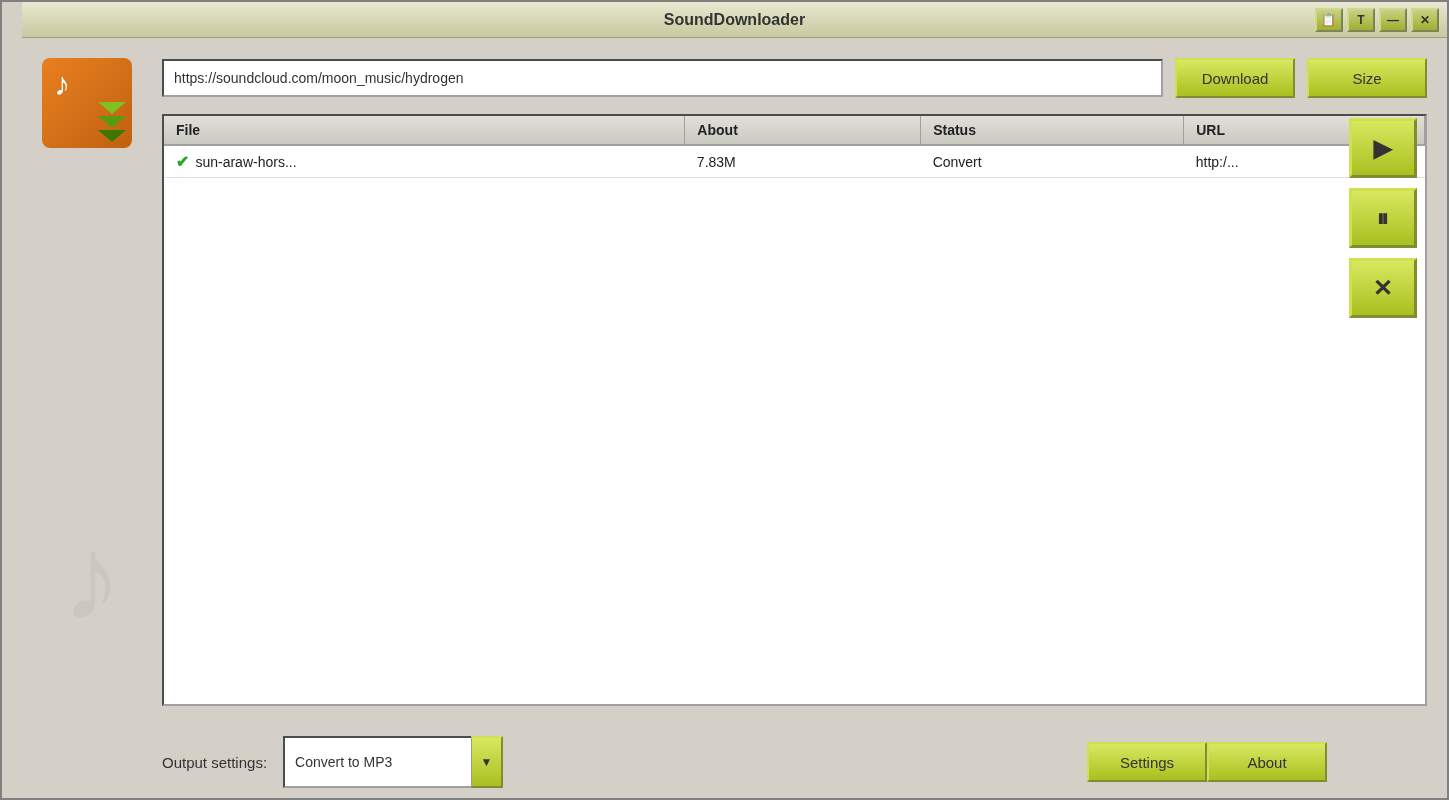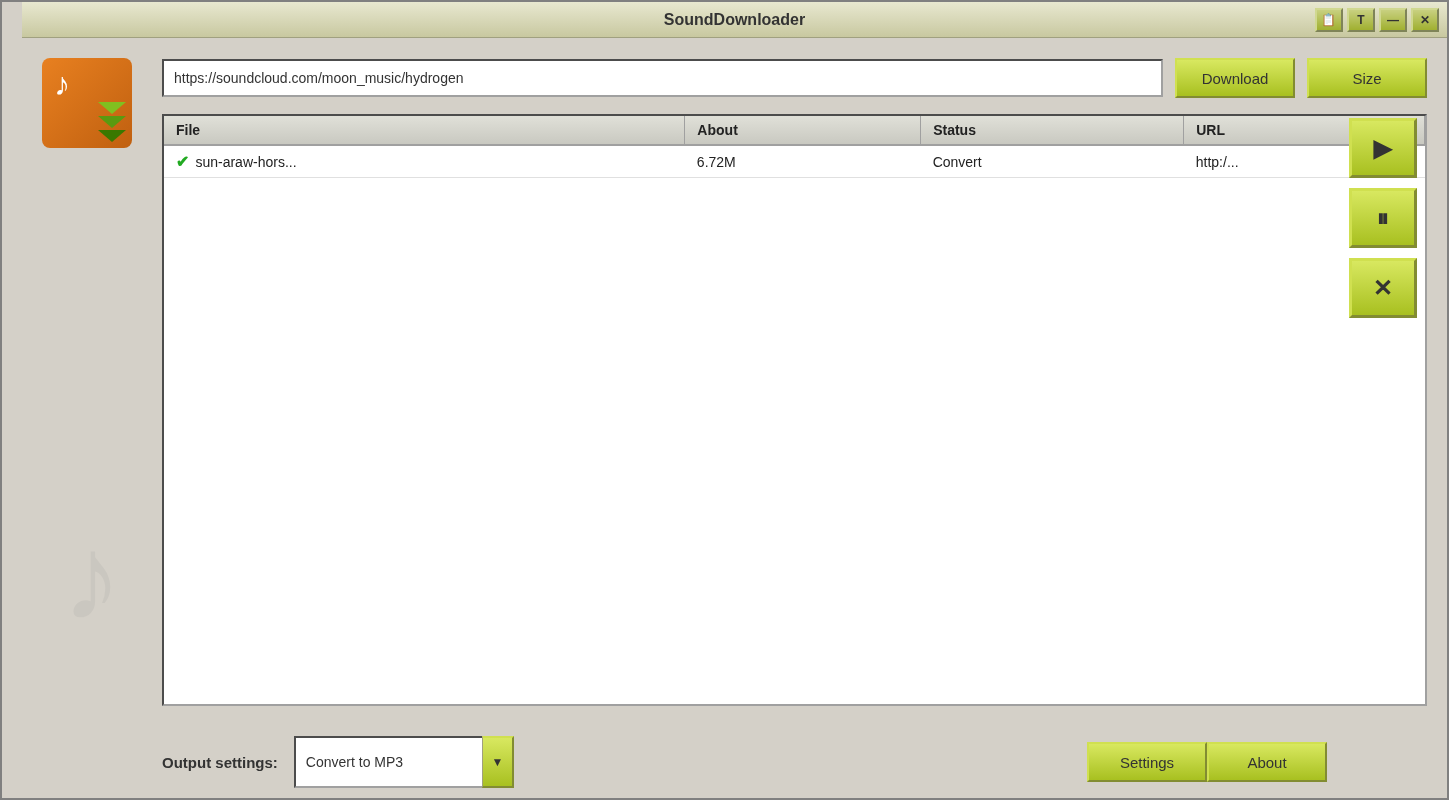--- a/index.html
+++ b/index.html
@@ -249,21 +249,20 @@
       display: flex;
       align-items: center;
       padding: 10px 20px;
       gap: 16px;
     }
 
     .output-label {
       font-size: 15px;
       color: #333;
       margin-left: 120px;
-      font-weight: bold;
     }
 
     .output-select-wrapper {
       position: relative;
       display: inline-block;
     }
 
     .output-select {
       height: 52px;
       width: 220px;
@@ -345,21 +344,21 @@
           </tr>
         </thead>
         <tbody>
           <tr>
             <td>
               <div class="file-cell">
                 <span class="check-icon">✔</span>
                 <span>sun-araw-hors...</span>
               </div>
             </td>
-            <td>6.72M</td>
+            <td>7.83M</td>
             <td>Convert</td>
             <td>http:/...</td>
           </tr>
         </tbody>
       </table>
     </div>
 
     <div class="watermark">♪</div>
 
     <div class="side-buttons">

